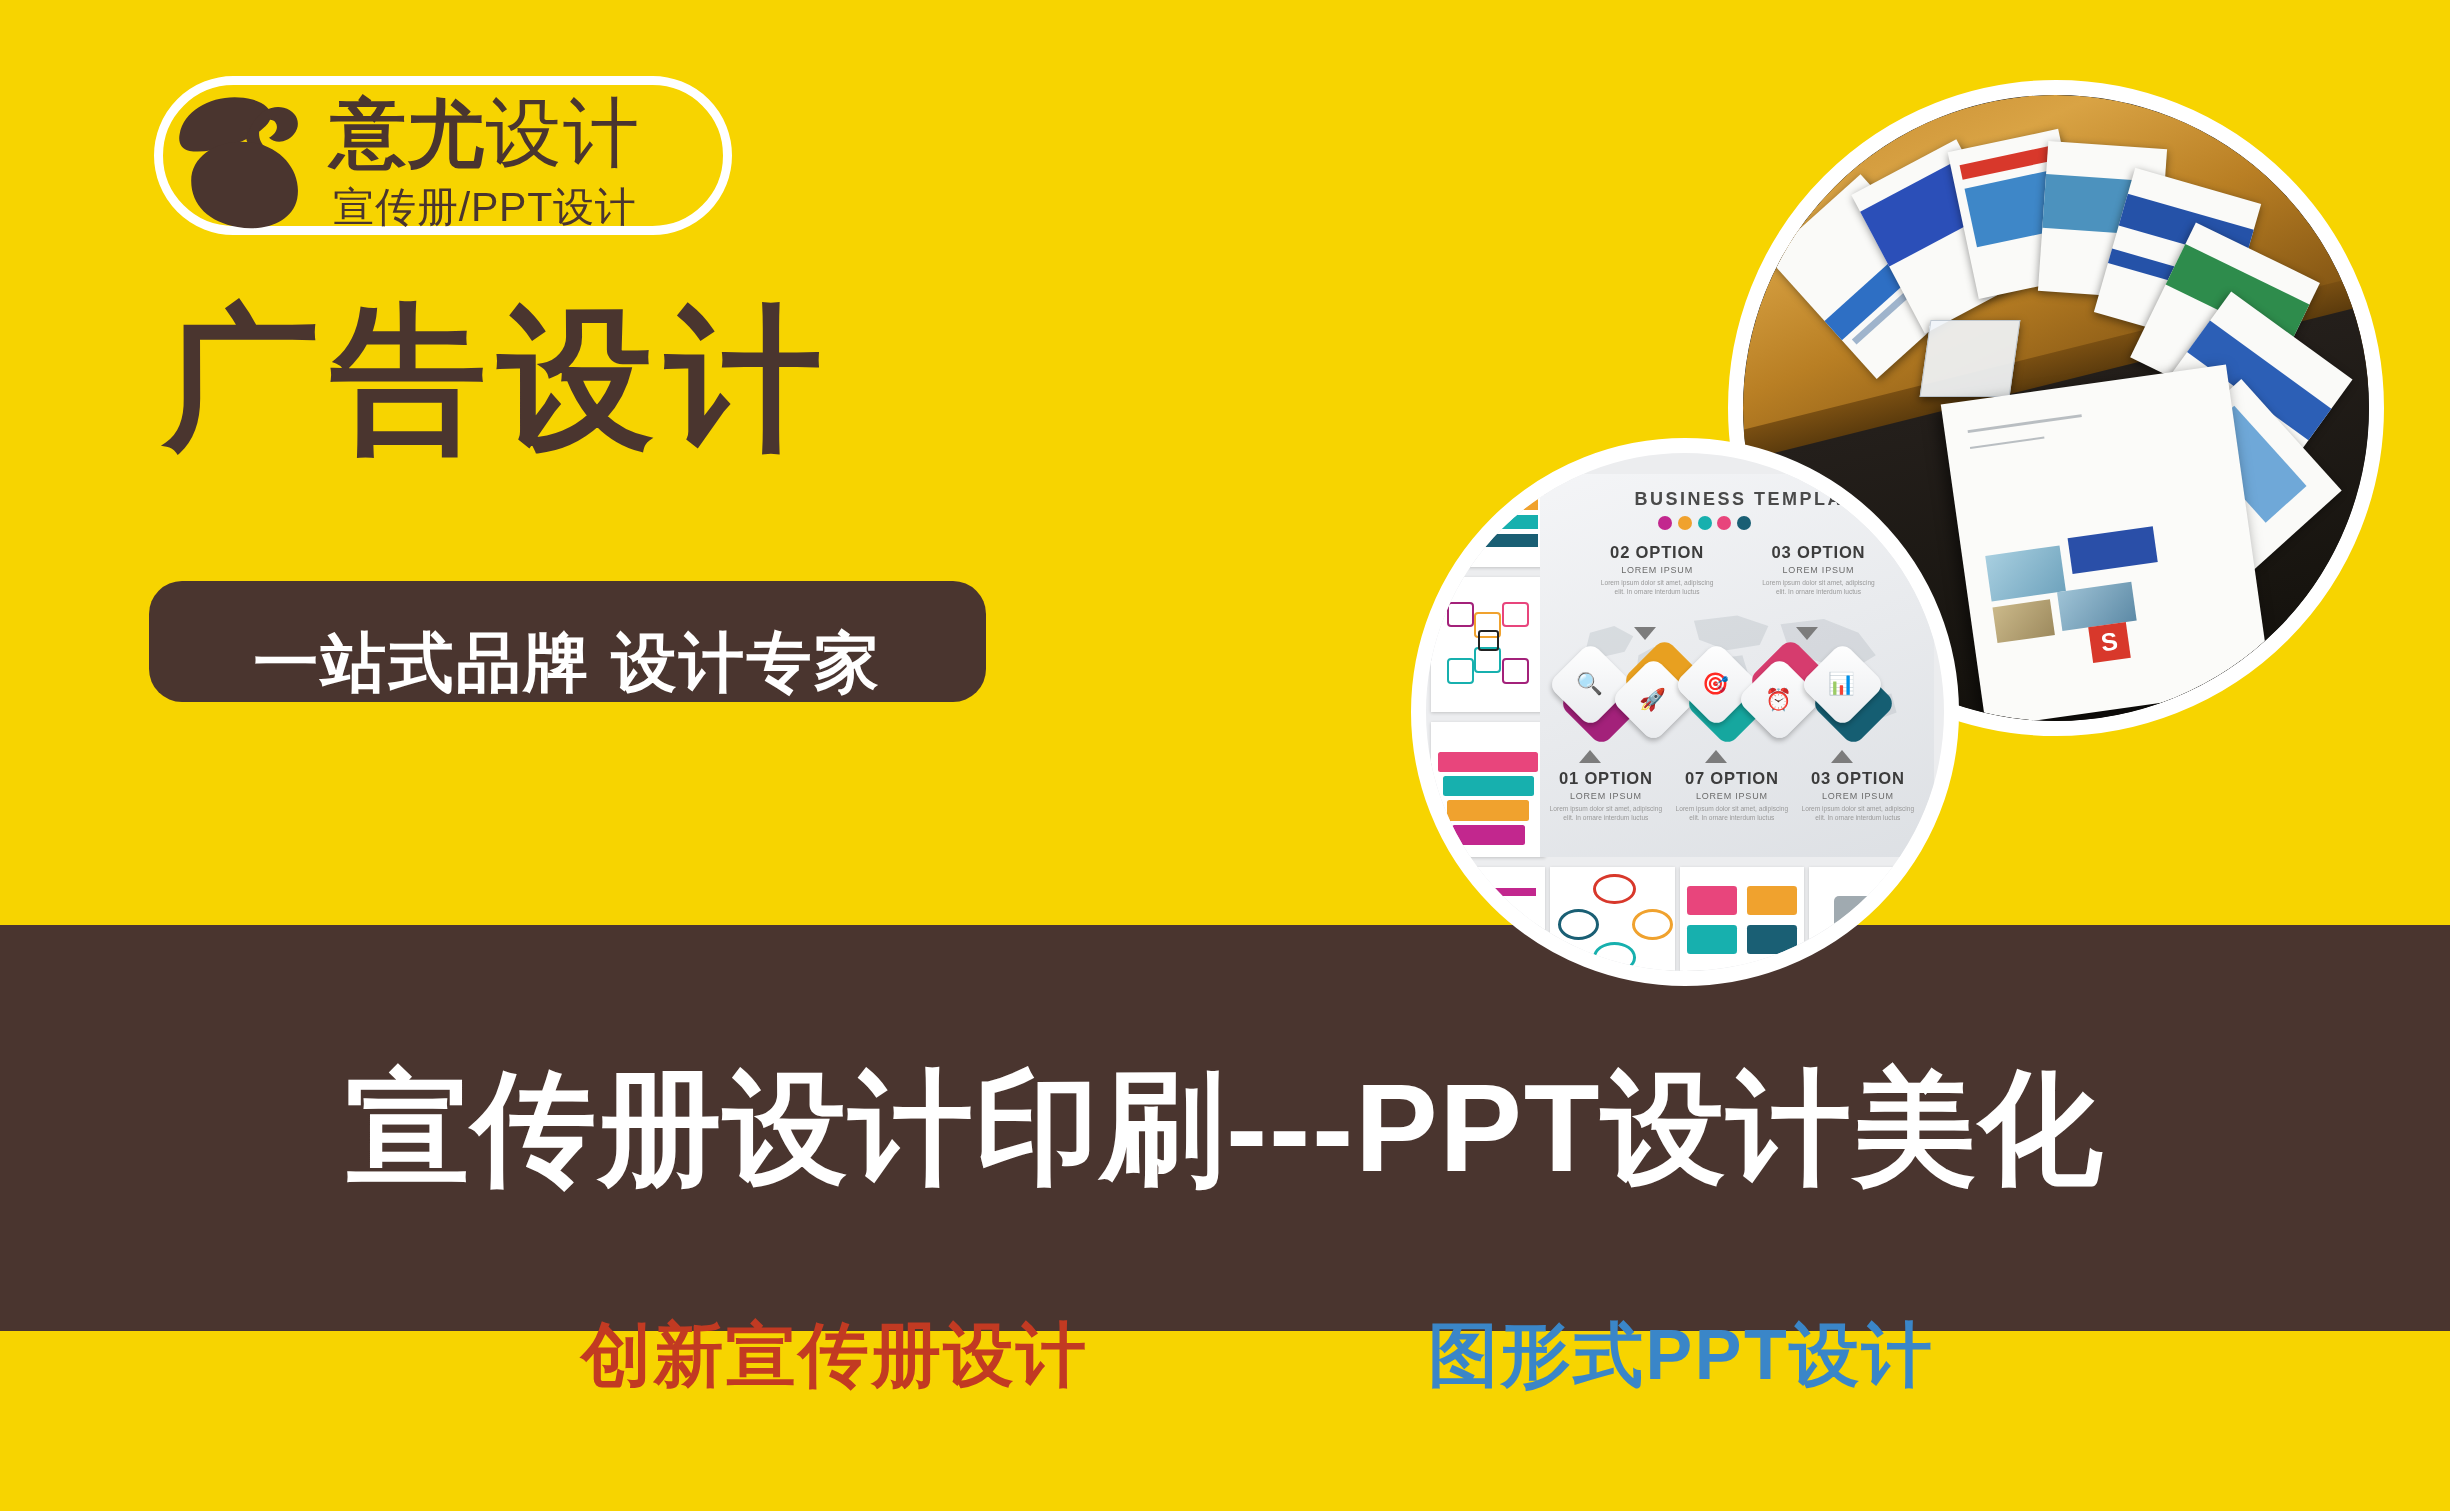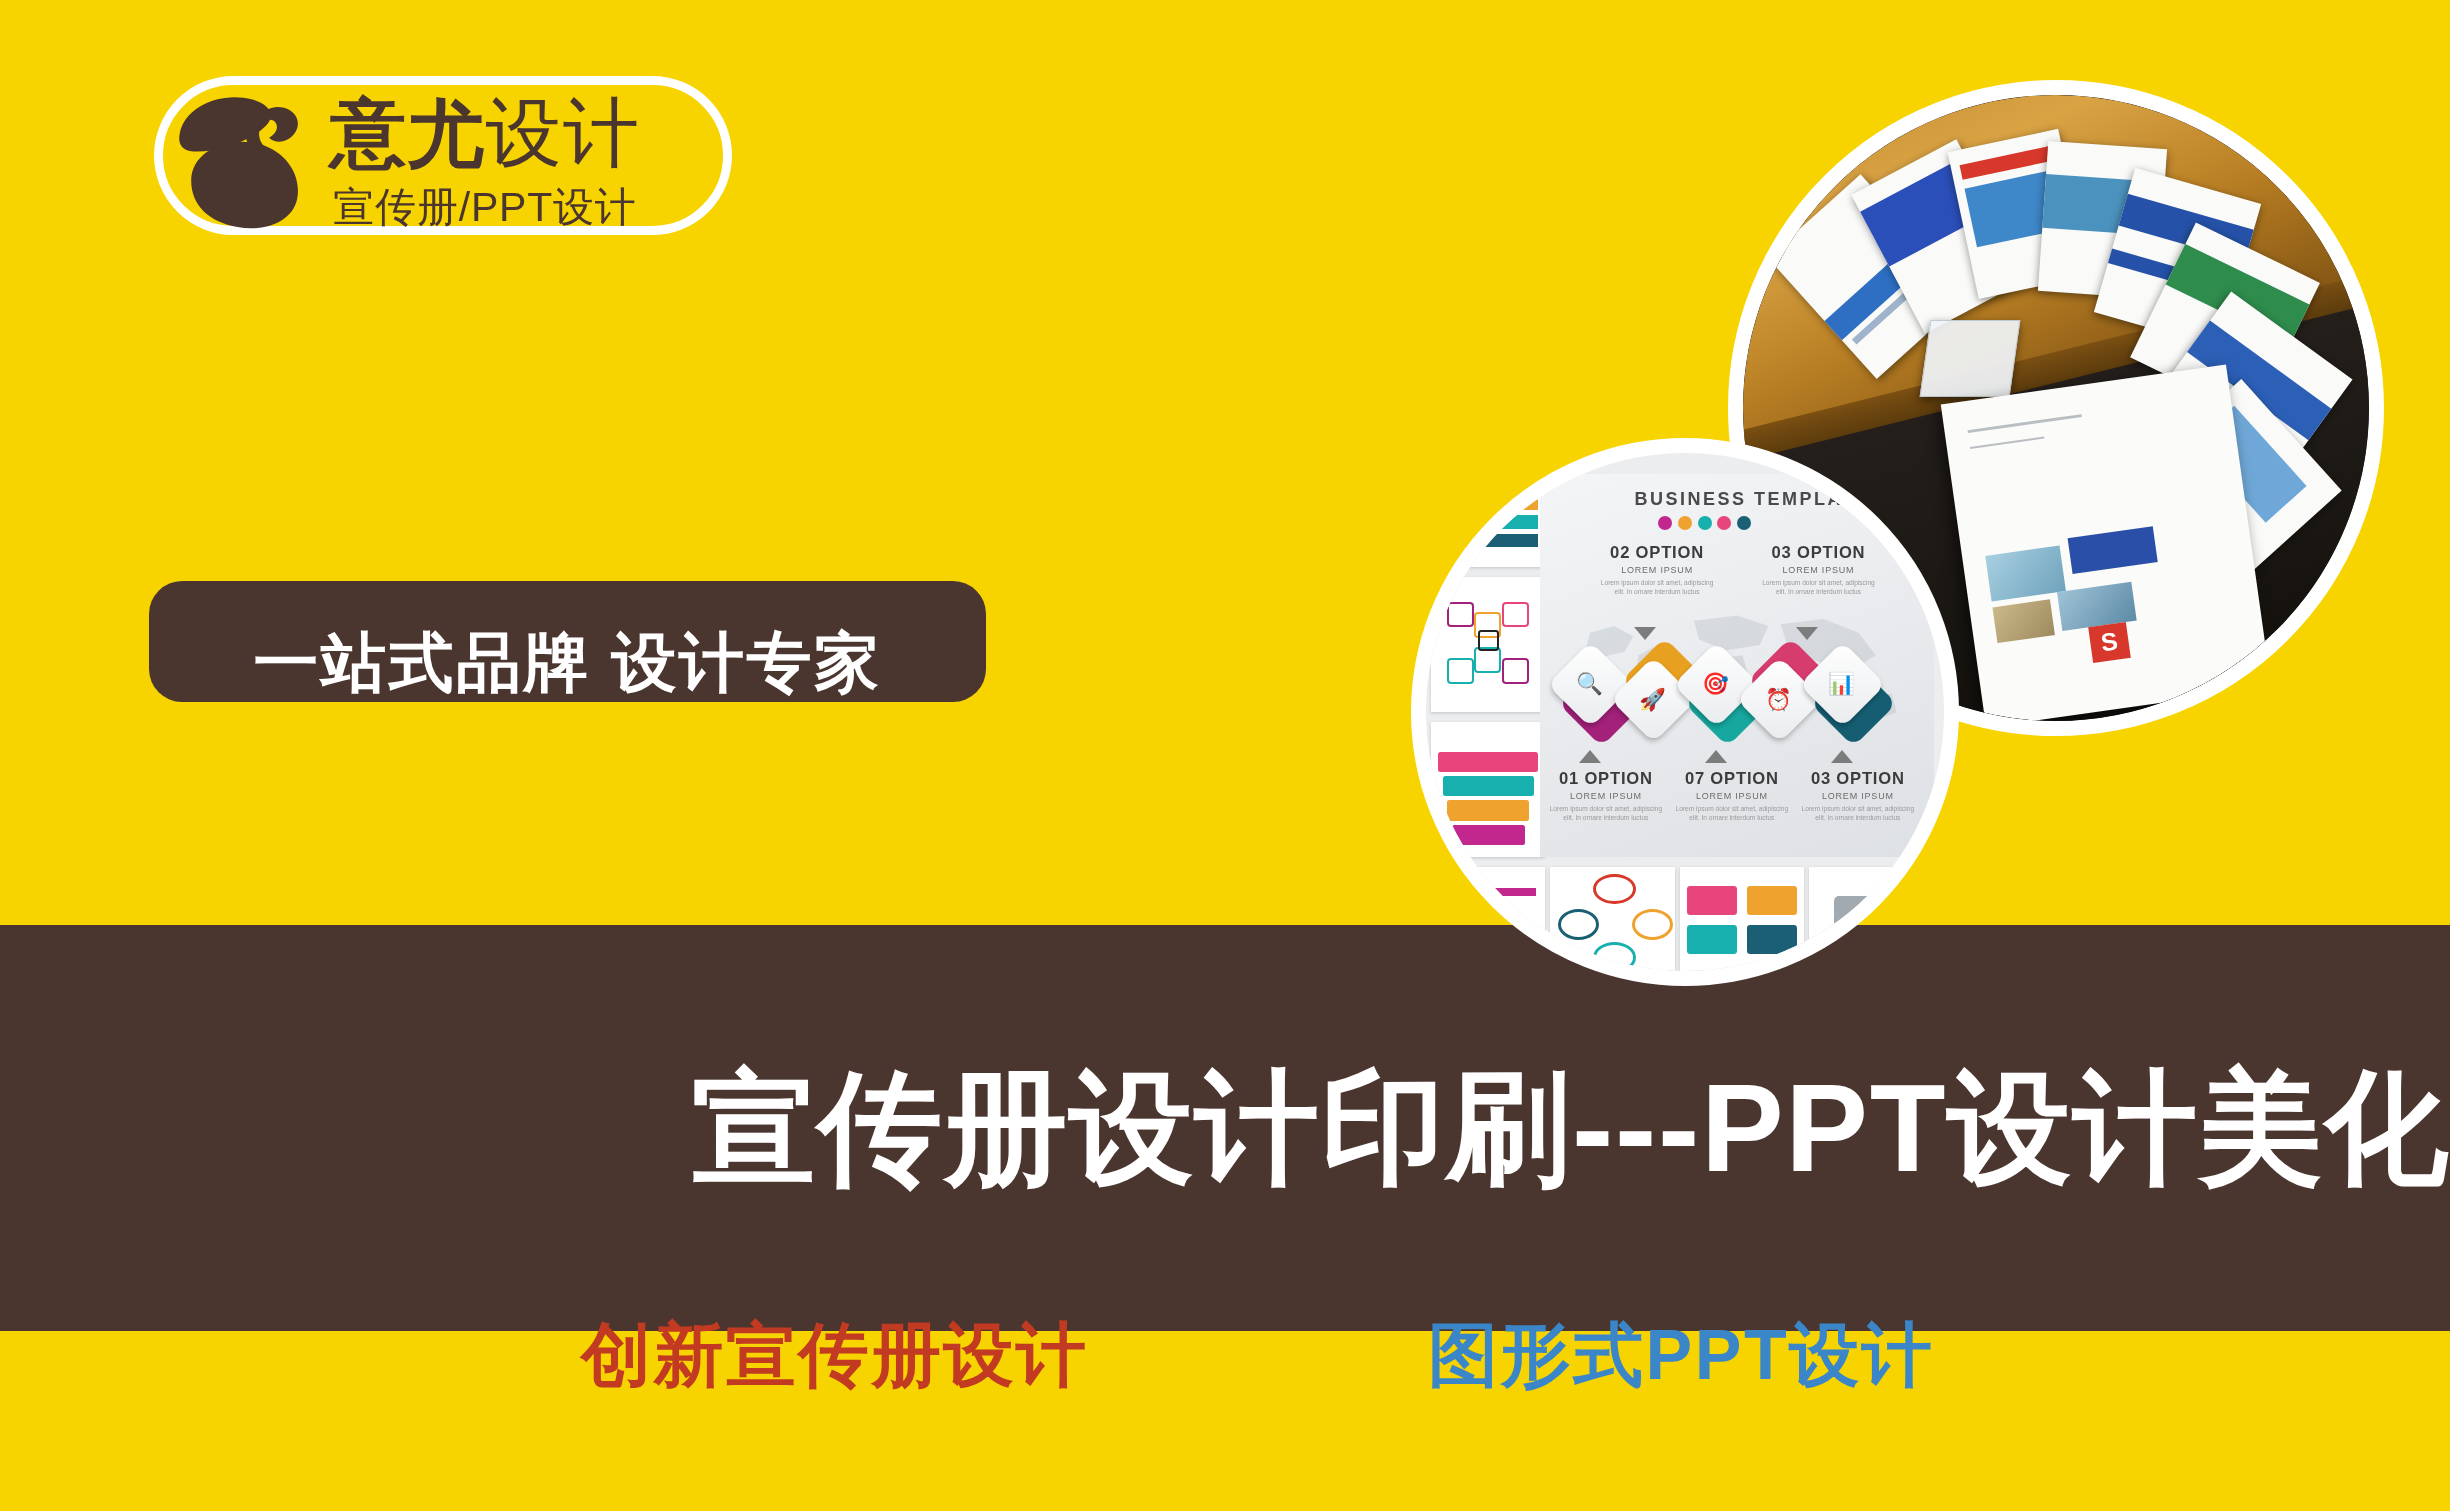--- a/index.html
+++ b/index.html
@@ -50,21 +50,21 @@
   }
   .pill-text{
     font-size:65px;line-height:68px;font-weight:bold;color:#FFFFFF;
     letter-spacing:2.5px;white-space:nowrap;margin-top:43px;
   }
 
   
   .band{
     position:absolute;left:0;top:925px;width:2450px;height:406px;
     background:#4A352F;z-index:6;
-    display:flex;align-items:center;justify-content:flex-end;
+    display:flex;align-items:center;justify-content:center;
   }
   .band-text{
     font-size:124px;line-height:133px;font-weight:bold;color:#FFFFFF;
     letter-spacing:1.7px;white-space:nowrap;
   }
 
   
   .captions{
     position:absolute;left:0;top:1256px;width:2450px;height:256px;
     z-index:7;
@@ -186,20 +186,21 @@
     </svg>
   </div>
 
   <div class="logo-text-wrap">
     <div class="logo-title">
       <span class="bold">意尤</span><span class="thin">设计</span>
     </div>
     <div class="logo-sub">宣传册/PPT设计</div>
   </div>
 
+  <div class="headline">广告设计</div>
 
   <div class="pill">
     <span class="pill-text">一站式品牌 设计专家</span>
   </div>
 
   <div class="circle-photo">
     <div class="circ-inner">
       <div class="desk-wood"></div>
       <div class="desk-edge"></div>
       <div class="desk-dark"></div>

